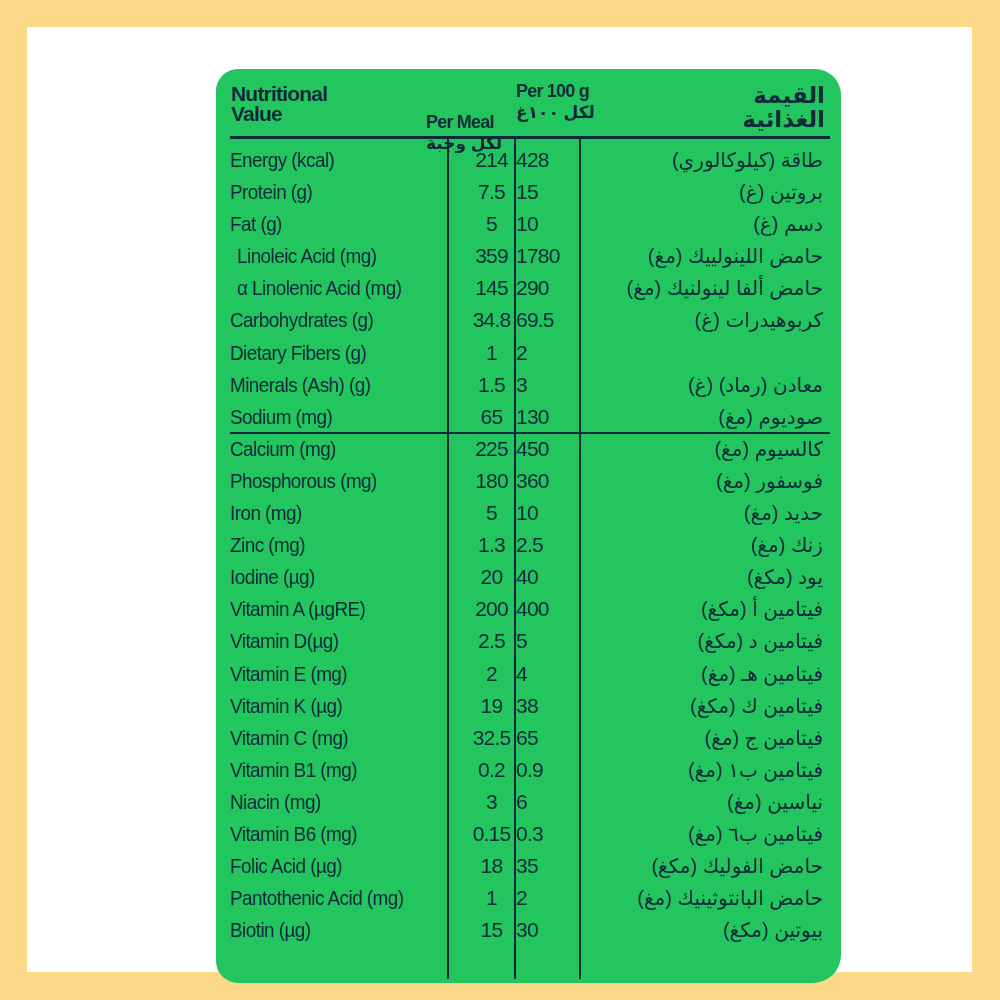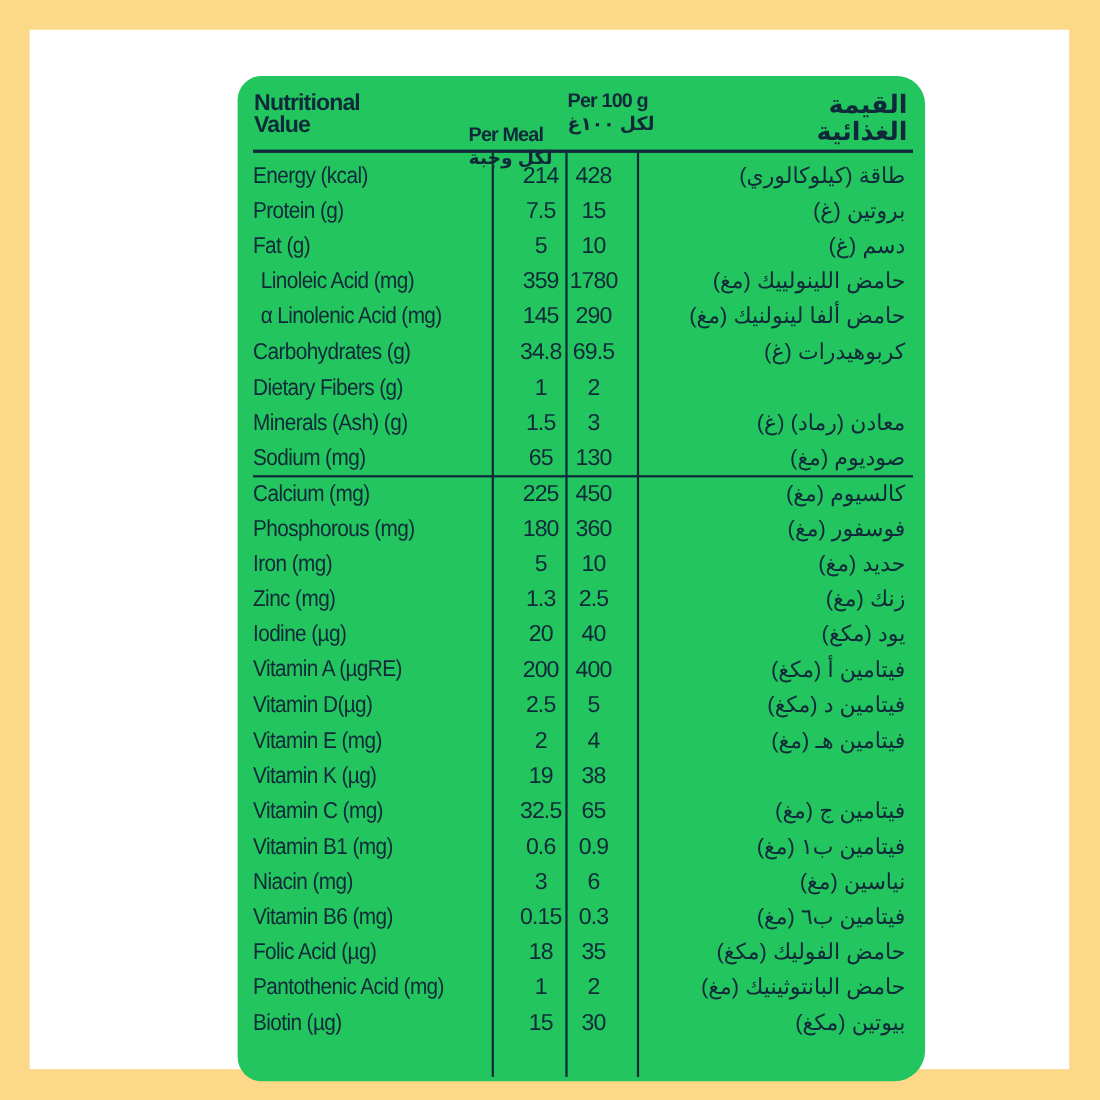--- a/index.html
+++ b/index.html
@@ -54,21 +54,21 @@
     .rows {
       position: absolute; left: 0; top: 75px; width: 625px;
     }
     .row {
       height: 32.1px; position: relative;
       font-size: 21px; line-height: 32px;
     }
     .c-en { position: absolute; left: 14px; top: 0; white-space: nowrap; letter-spacing: -0.6px; transform: scaleX(0.9); transform-origin: left; }
     .c-en.indent { left: 21px; }
     .c-meal { position: absolute; left: 233px; width: 85px; text-align: center; letter-spacing: -0.8px; }
-    .c-100 { position: absolute; left: 300px; width: 47px; text-align: center; letter-spacing: -0.8px; }
+    .c-100 { position: absolute; left: 300px; width: 47px; letter-spacing: -0.8px; }
     .c-ar { position: absolute; right: 18px; direction: rtl; white-space: nowrap; font-size: 20px; }
   </style>
 </head>
 <body>
 
 <div class="inner">
   <div class="panel">
     <div class="hdr">
       <div class="hdr-en">
         <div>Nutritional</div>
@@ -193,30 +193,31 @@
         <div class="row">
           <span class="c-en">Vitamin E (mg)</span>
           <span class="c-meal">2</span>
           <span class="c-100">4</span>
           <span class="c-ar">فيتامين هـ (مغ)</span>
         </div>
         <div class="row">
           <span class="c-en">Vitamin K (µg)</span>
           <span class="c-meal">19</span>
           <span class="c-100">38</span>
+          <span class="c-ar">فيتامين ك (مكغ)</span>
         </div>
         <div class="row">
           <span class="c-en">Vitamin C (mg)</span>
           <span class="c-meal">32.5</span>
           <span class="c-100">65</span>
           <span class="c-ar">فيتامين ج (مغ)</span>
         </div>
         <div class="row">
           <span class="c-en">Vitamin B1 (mg)</span>
-          <span class="c-meal">0.6</span>
+          <span class="c-meal">0.2</span>
           <span class="c-100">0.9</span>
           <span class="c-ar">فيتامين ب١ (مغ)</span>
         </div>
         <div class="row">
           <span class="c-en">Niacin (mg)</span>
           <span class="c-meal">3</span>
           <span class="c-100">6</span>
           <span class="c-ar">نياسين (مغ)</span>
         </div>
         <div class="row">

